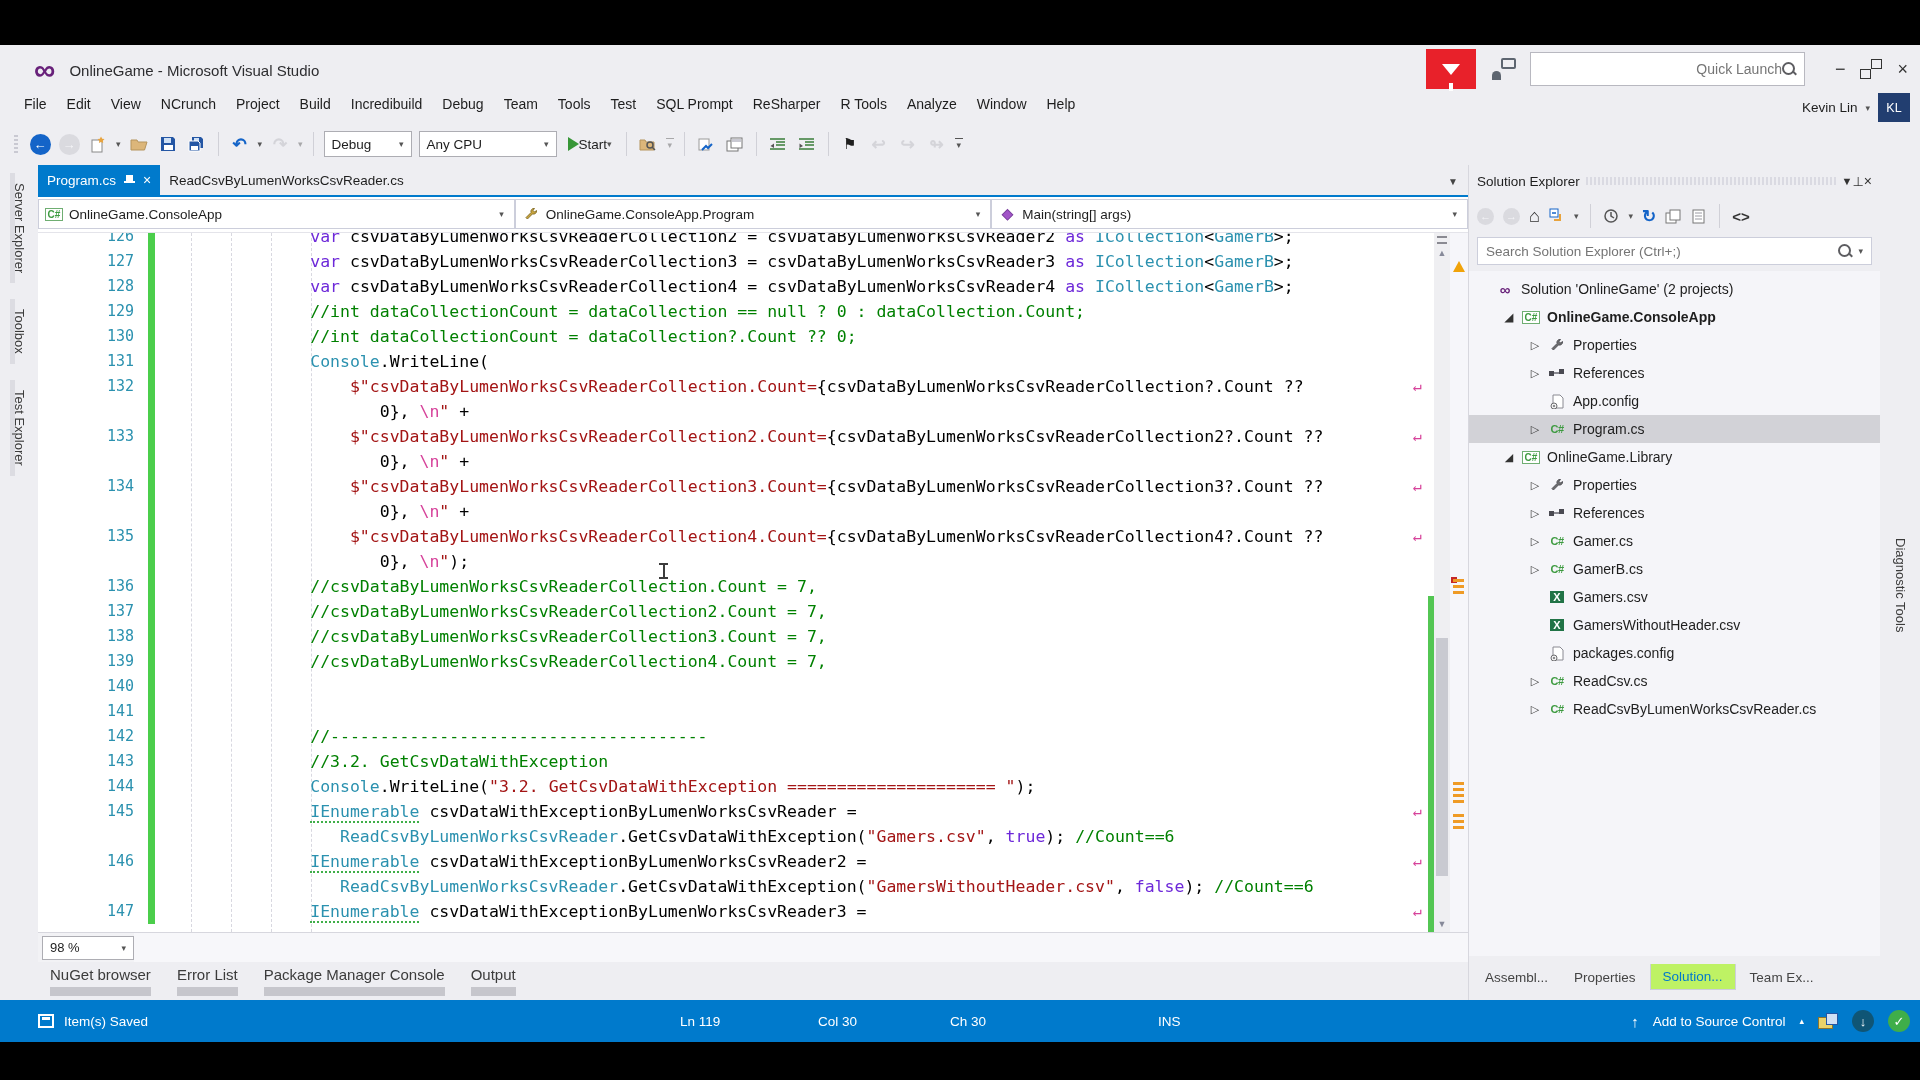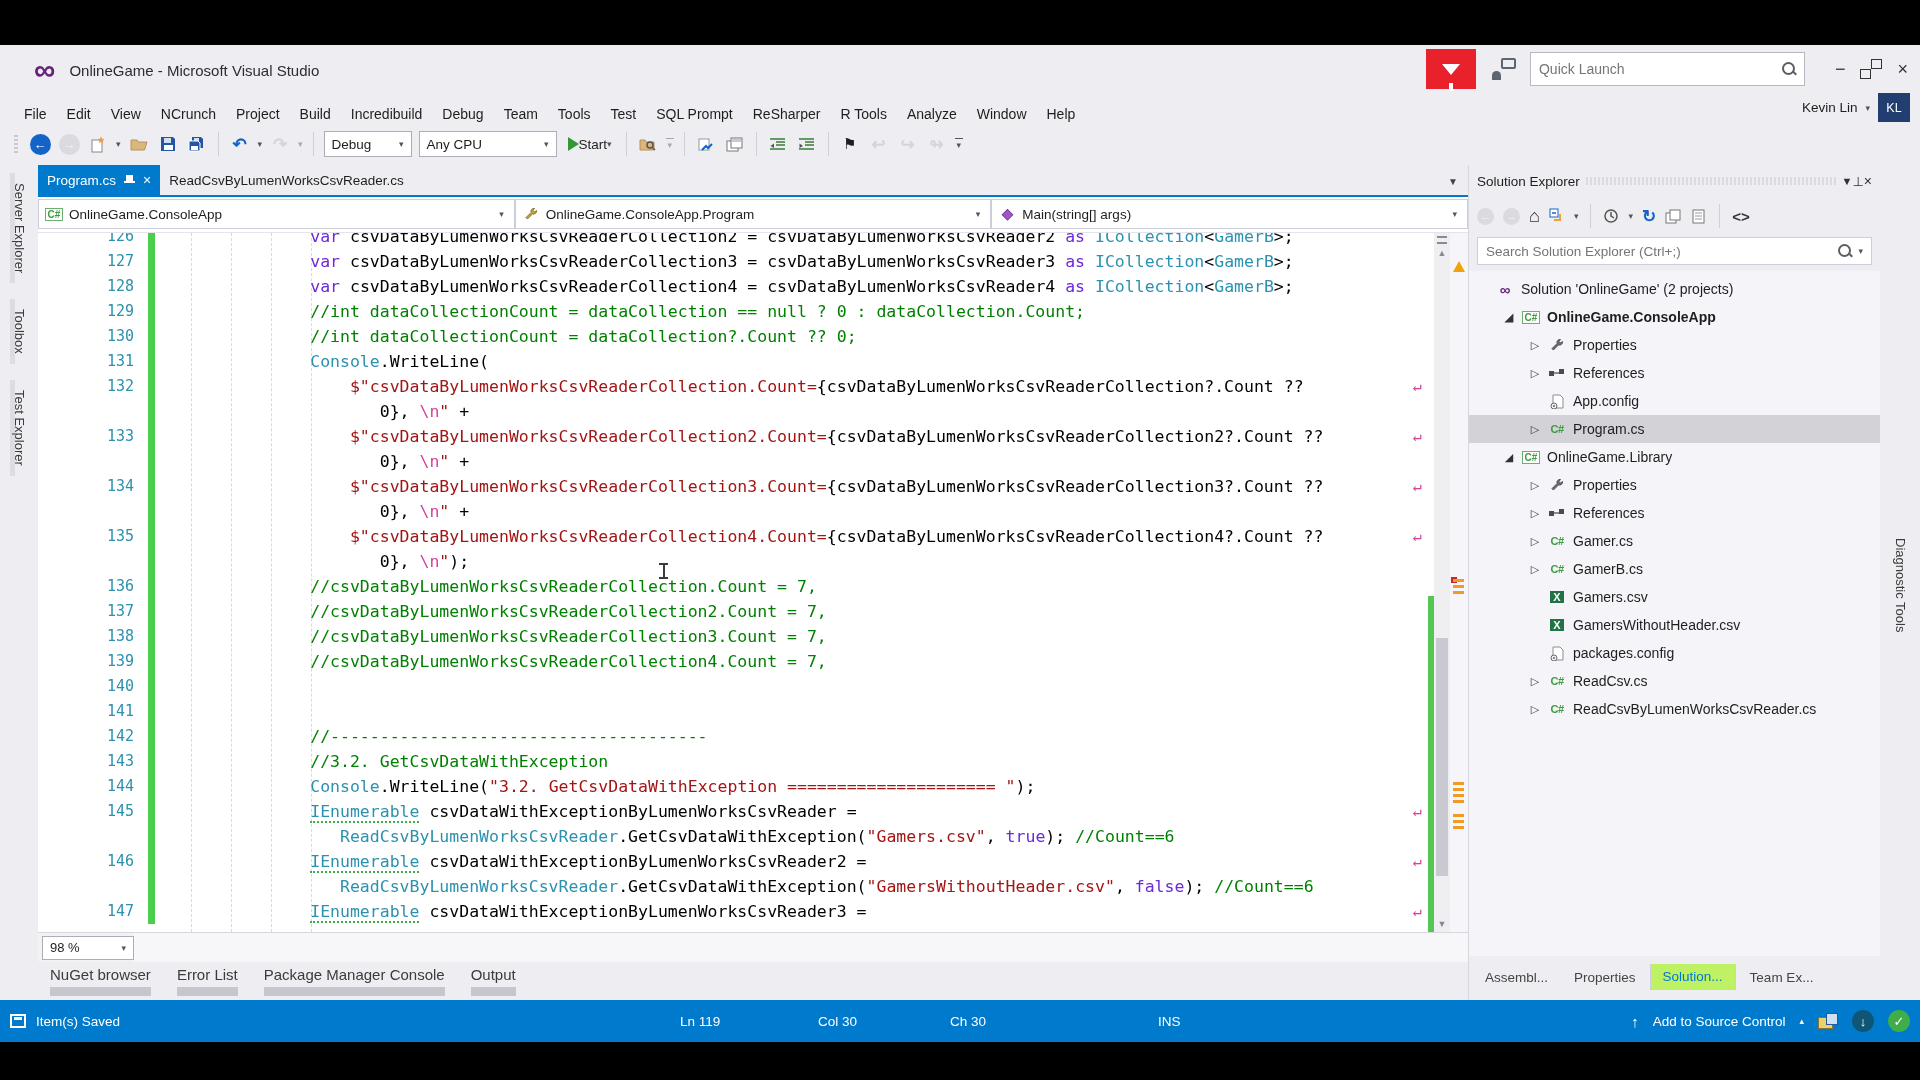--- a/index.html
+++ b/index.html
@@ -13,32 +13,32 @@
   .vslogo { font-size:30px; color:#68217a; font-weight:bold; margin:0 14px 0 24px; line-height:30px; }
   .wintitle { font-size:15px; color:#2d2d30; }
   .tb-right { position:absolute; right:12px; top:4px; display:flex; align-items:center; gap:14px; }
   .alert-red { width:50px; height:40px; background:#e8212a; display:flex; align-items:center; justify-content:center; }
   .funnel { width:0; height:0; border-left:9px solid transparent; border-right:9px solid transparent; border-top:11px solid #fff; position:relative; }
   .funnel:after { content:""; position:absolute; left:-2px; top:8px; width:4px; height:8px; background:#fff; }
   .feedback { width:26px; height:22px; position:relative; }
   .feedback .head { position:absolute; left:2px; bottom:0; width:9px; height:9px; background:#5d6570; border-radius:50% 50% 0 0; }
   .feedback .bubble { position:absolute; right:0; top:0; width:15px; height:11px; border:2px solid #5d6570; border-radius:2px; }
   .quicklaunch { width:275px; height:34px; background:#fff; border:1px solid #b8b8c0; display:flex; align-items:center; padding:0 8px; }
-  .quicklaunch input { border:0; outline:0; flex:1; font-size:14px; color:#1d4ed8; background:transparent; font-family:"Liberation Sans",sans-serif; }
+  .quicklaunch input { border:0; outline:0; flex:1; font-size:14px; color:#1d4ed8; background:transparent; font-family:"Liberation Sans",sans-serif;text-align:right; }
   .mag { width:14px; height:14px; position:relative; flex:none; }
   .mag:before { content:""; position:absolute; left:0; top:0; width:9px; height:9px; border:2px solid #5d5d61; border-radius:50%; }
   .mag:after { content:""; position:absolute; left:10px; top:10px; width:5px; height:2px; background:#5d5d61; transform:rotate(45deg); }
   .winbtns { display:flex; align-items:center; gap:26px; margin-left:16px; color:#333; }
   .winbtn { font-size:18px; cursor:default; }
   .restore-glyph { width:13px; height:12px; position:relative; }
   .restore-glyph:before { content:""; position:absolute; right:0; top:0; width:9px; height:8px; border:1px solid #333; }
   .restore-glyph:after { content:""; position:absolute; left:0; bottom:0; width:9px; height:8px; border:1px solid #333; background:#eeeef2; }
 
   
-  .menubar { height:28px; display:flex; align-items:flex-end; padding-left:14px; position:relative; }
+  .menubar { height:28px; display:flex; align-items:flex-start; padding-left:14px; position:relative; }
   .menu-item { padding:0 10px; font-size:14px; color:#1e1e1e; }
   .menu-right { position:absolute; right:10px; top:-2px; display:flex; align-items:center; gap:8px; }
   .username { font-size:13.5px; color:#1e1e1e; }
   .caret { font-size:9px; color:#555; }
   .avatar { width:32px; height:29px; background:#223e70; color:#fff; font-size:12.5px; display:flex; align-items:center; justify-content:center; }
 
   
   .toolbar { height:42px; display:flex; align-items:center; padding-left:14px; gap:7px; }
   .grip { width:4px; height:18px; background:repeating-linear-gradient(#c9c9d2 0 2px, transparent 2px 4px); margin-right:4px; }
   .tbicon { width:22px; height:22px; display:flex; align-items:center; justify-content:center; font-size:15px; }
@@ -136,21 +136,21 @@
   .ticon { width:18px; display:flex; justify-content:center; align-items:center; flex:none; }
   .csglyph { color:#3e9b41; font-weight:bold; font-size:11px; letter-spacing:-.5px; }
   .csprojglyph { color:#3e9b41; font-weight:bold; font-size:10px; border:1px solid #6fae72; padding:0 2px; background:#fff; }
   .csvglyph { background:#217346; color:#fff; font-weight:bold; font-size:11px; padding:0 3px; }
   .slnglyph { color:#68217a; font-weight:bold; font-size:15px; }
   .se-tabs { height:34px; margin-bottom:10px; display:flex; align-items:flex-end; padding-left:4px; gap:2px; }
   .se-tab { padding:5px 12px; font-size:13.5px; color:#444; }
   .se-tab.active { background:#bef264; border:1px solid #cccedb; border-top:none; color:#0079cc; }
 
   
-  .statusbar { height:42px; background:#007acc; color:#fff; display:flex; align-items:center; position:relative; font-size:13.5px; }
+  .statusbar { height:42px; background:#007acc; color:#fff; display:flex; align-items:center; position:relative; font-size:13.5px;padding-left:28px; }
   .sb-left { display:flex; align-items:center; gap:10px; margin-left:10px; }
   .saveicon { width:16px; height:14px; border:2px solid #fff; position:relative; }
   .saveicon:before { content:""; position:absolute; left:2px; top:1px; width:8px; height:3px; background:#fff; }
   .sb-mid { position:absolute; top:0; height:100%; display:flex; align-items:center; }
   .sb-right { position:absolute; right:10px; top:0; height:100%; display:flex; align-items:center; gap:14px; }
   .sb-circle { width:22px; height:22px; border-radius:50%; display:flex; align-items:center; justify-content:center; font-size:13px; color:#fff; }
   .pubicon { width:20px; height:16px; position:relative; }
   .pubicon:before { content:""; position:absolute; left:0; bottom:0; width:13px; height:10px; background:#e9d26a; border:1px solid #8a7430; }
   .pubicon:after { content:""; position:absolute; right:0; top:0; width:10px; height:10px; background:#cfe0f5; border:1px solid #2456a4; }
 </style>

